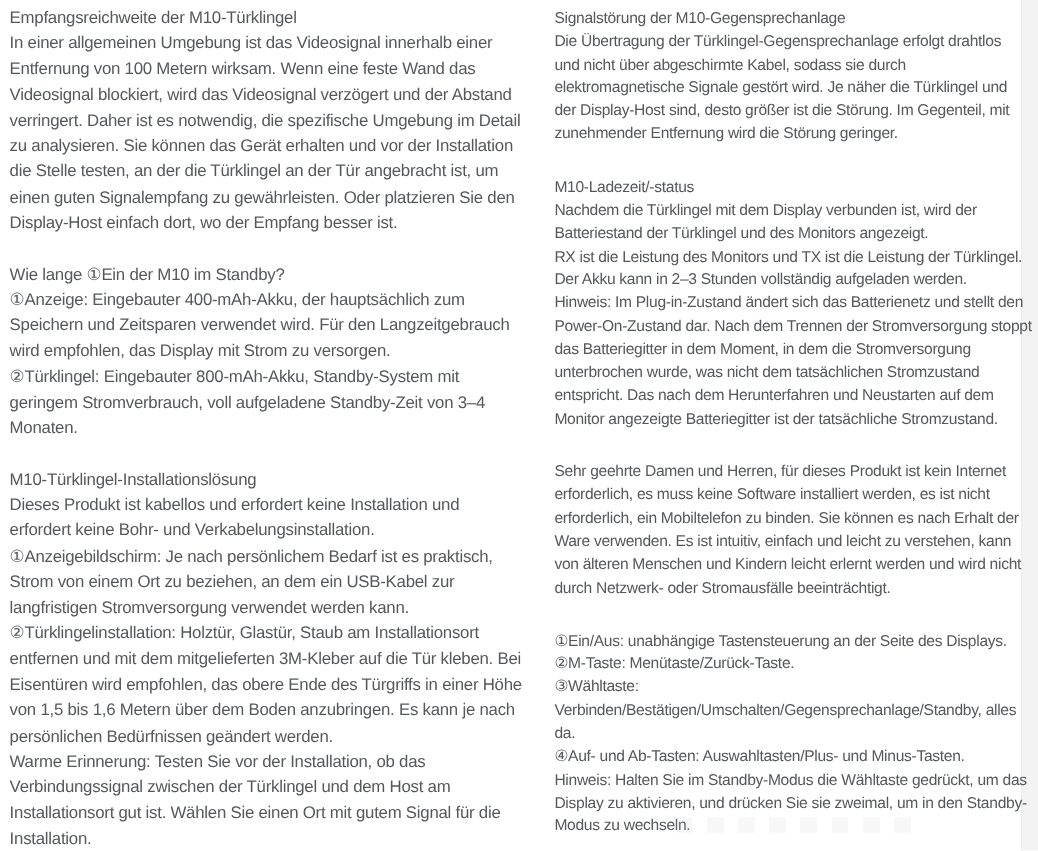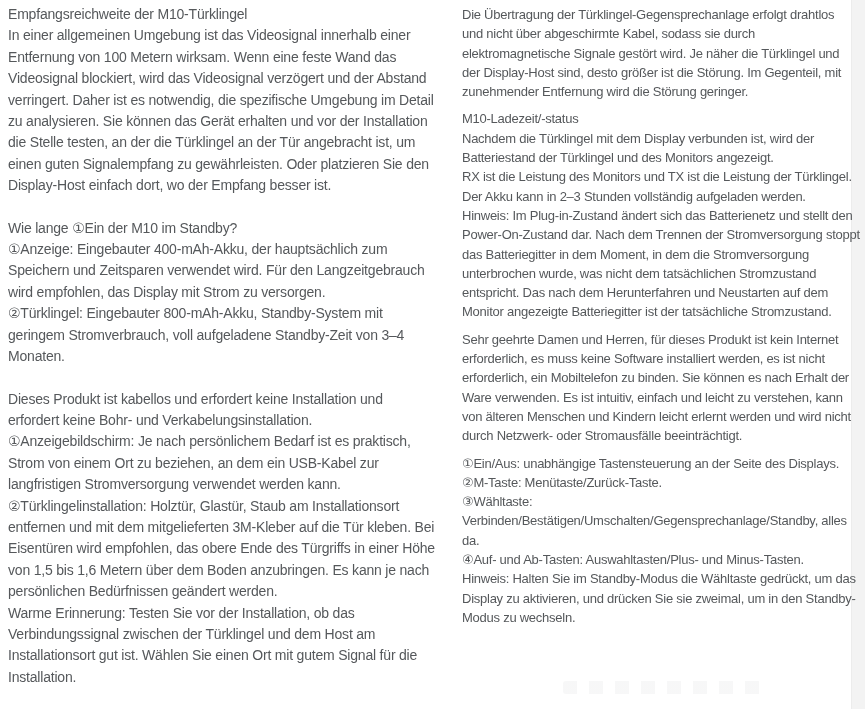--- a/index.html
+++ b/index.html
@@ -32,21 +32,21 @@
     left: 462px;
     top: 5px;
     width: 392px;
   }
   #right-column h2, #right-column p {
     font-size: 13px;
     line-height: 19.3px;
     letter-spacing: -0.25px;
   }
   #left-column .section + .section { margin-top: 21px; }
-  #right-column .section + .section { margin-top: 8px; }
+  #right-column .section + .section { margin-top: 25px; }
 
   .scrollbar-track {
     position: absolute;
     top: 0;
     right: 0;
     width: 13px;
     height: 709px;
     background: #f3f3f3;
     border-left: 1px solid #ececec;
     z-index: 0;
@@ -89,39 +89,41 @@
   <div class="section">
     <h2>Wie lange ①Ein der M10 im Standby?</h2>
     <p>①Anzeige: Eingebauter 400-mAh-Akku, der hauptsächlich zum
 Speichern und Zeitsparen verwendet wird. Für den Langzeitgebrauch
 wird empfohlen, das Display mit Strom zu versorgen.
 ②Türklingel: Eingebauter 800-mAh-Akku, Standby-System mit
 geringem Stromverbrauch, voll aufgeladene Standby-Zeit von 3–4
 Monaten.</p>
   </div>
   <div class="section">
+    <h2>M10-Türklingel-Installationslösung</h2>
     <p>Dieses Produkt ist kabellos und erfordert keine Installation und
 erfordert keine Bohr- und Verkabelungsinstallation.
 ①Anzeigebildschirm: Je nach persönlichem Bedarf ist es praktisch,
 Strom von einem Ort zu beziehen, an dem ein USB-Kabel zur
 langfristigen Stromversorgung verwendet werden kann.
 ②Türklingelinstallation: Holztür, Glastür, Staub am Installationsort
 entfernen und mit dem mitgelieferten 3M-Kleber auf die Tür kleben. Bei
 Eisentüren wird empfohlen, das obere Ende des Türgriffs in einer Höhe
 von 1,5 bis 1,6 Metern über dem Boden anzubringen. Es kann je nach
 persönlichen Bedürfnissen geändert werden.
 Warme Erinnerung: Testen Sie vor der Installation, ob das
 Verbindungssignal zwischen der Türklingel und dem Host am
 Installationsort gut ist. Wählen Sie einen Ort mit gutem Signal für die
 Installation.</p>
   </div>
 </div>
 
 <div id="right-column" class="col">
   <div class="section">
+    <h2>Signalstörung der M10-Gegensprechanlage</h2>
     <p>Die Übertragung der Türklingel-Gegensprechanlage erfolgt drahtlos
 und nicht über abgeschirmte Kabel, sodass sie durch
 elektromagnetische Signale gestört wird. Je näher die Türklingel und
 der Display-Host sind, desto größer ist die Störung. Im Gegenteil, mit
 zunehmender Entfernung wird die Störung geringer.</p>
   </div>
   <div class="section">
     <h2>M10-Ladezeit/-status</h2>
     <p>Nachdem die Türklingel mit dem Display verbunden ist, wird der
 Batteriestand der Türklingel und des Monitors angezeigt.

